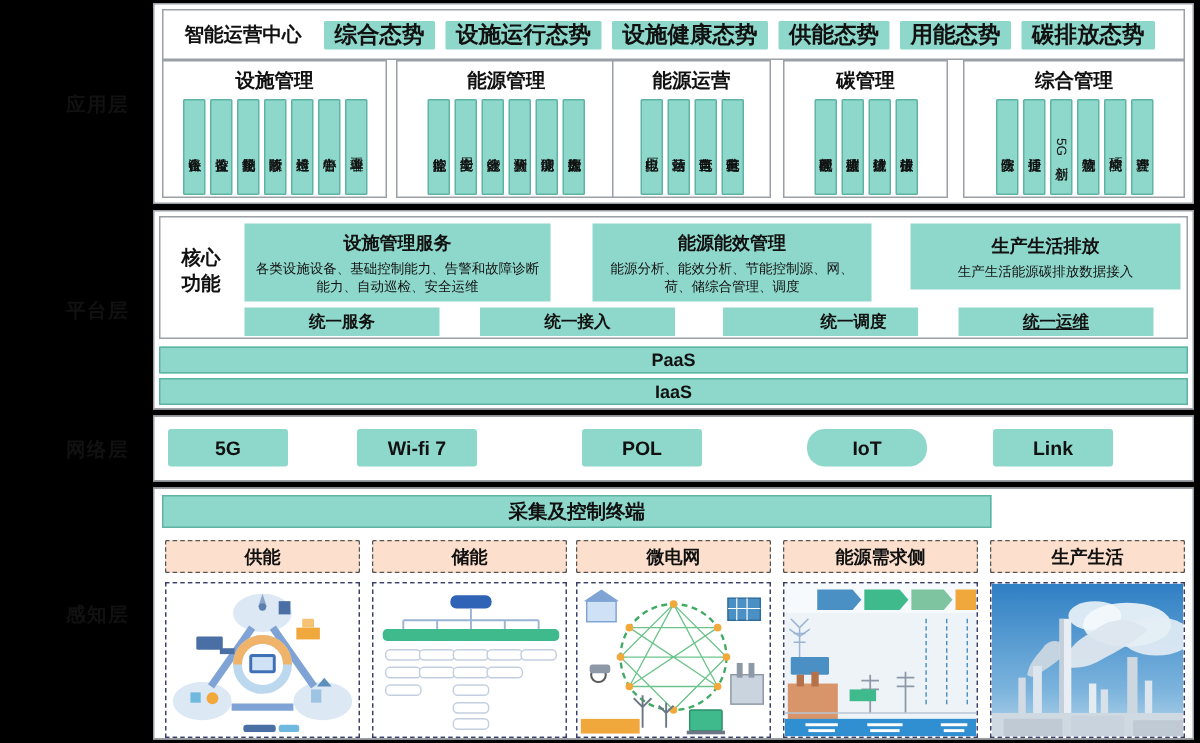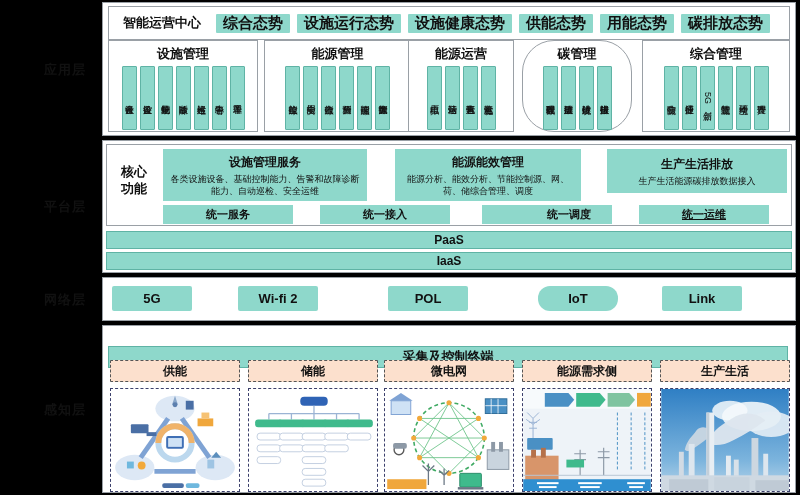--- a/index.html
+++ b/index.html
@@ -125,24 +125,23 @@
     position: absolute; top: 286px; height: 25px;
     font-size: 13px; border-radius: 2px;
   }
 
   
   #perc-band { top: 325px; height: 168px; }
   #perc-band .band-inner { left: 102px; width: 694px; }
 
   #terminal-bar {
     position: absolute; left: 108px; top: 330px;
-    width: 680px; height: 22px;
+    width: 553px; height: 22px;
     font-size: 13px;
     border: 1px solid #5fb3a5;
-    margin-top: 16px;
   }
   .perc-col { position: absolute; top: 360px; }
   .perc-head {
     height: 22px; font-size: 12px; border-radius: 1px;
   }
   .thumb {
     margin-top: 6px; height: 104px;
     border: 1px dashed #3b3f6b;
     background: #fff;
     overflow: hidden; position: relative;
@@ -197,21 +196,21 @@
   <div class="app-group" style="left:408px;width:106px;">
     <div class="app-group-title">能源运营</div>
     <div class="app-chip-row">
       <div class="teal v-chip">虚拟电厂</div>
       <div class="teal v-chip">场站运营</div>
       <div class="teal v-chip">直售电运营</div>
       <div class="teal v-chip">充电桩运营</div>
     </div>
   </div>
 
-  <div class="app-group" style="left:522px;width:110px;border-radius:32px;">
+  <div class="app-group" style="left:522px;width:110px;">
     <div class="app-group-title">碳管理</div>
     <div class="app-chip-row">
       <div class="teal v-chip">碳配额管理</div>
       <div class="teal v-chip">碳排放监测</div>
       <div class="teal v-chip">碳排放统计</div>
       <div class="teal v-chip">碳排放报告</div>
     </div>
   </div>
 
   <div class="app-group" style="left:642px;width:148px;">
@@ -260,21 +259,21 @@
 
   <div class="teal" id="paas-bar">PaaS</div>
   <div class="teal" id="iaas-bar">IaaS</div>
 
   <div class="band" id="net-band">
     <div class="band-inner"></div>
   </div>
   <div class="row-label" id="net-row-label" style="top:277px;height:44px;">网络层</div>
 
   <div class="teal net-chip" style="left:112px;width:80px;">5G</div>
-  <div class="teal net-chip" style="left:238px;width:80px;">Wi-fi 2</div>
+  <div class="teal net-chip" style="left:238px;width:80px;">Wi-fi 7</div>
   <div class="teal net-chip" style="left:388px;width:80px;">POL</div>
   <div class="teal net-chip" style="left:538px;width:80px;border-radius:12px;">IoT</div>
   <div class="teal net-chip" style="left:662px;width:80px;">Link</div>
 
   <div class="band" id="perc-band">
     <div class="band-inner"></div>
   </div>
   <div class="row-label" id="perc-row-label" style="top:325px;height:168px;">感知层</div>
 
   <div class="teal" id="terminal-bar">采集及控制终端</div>

